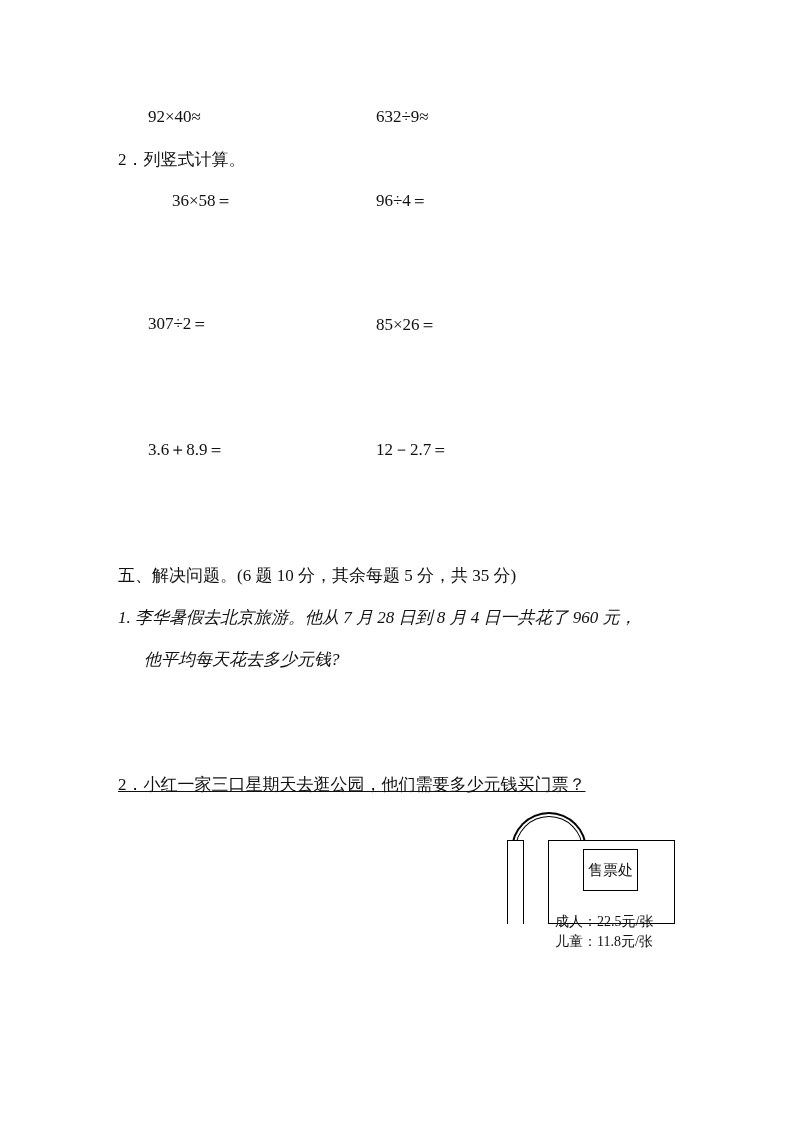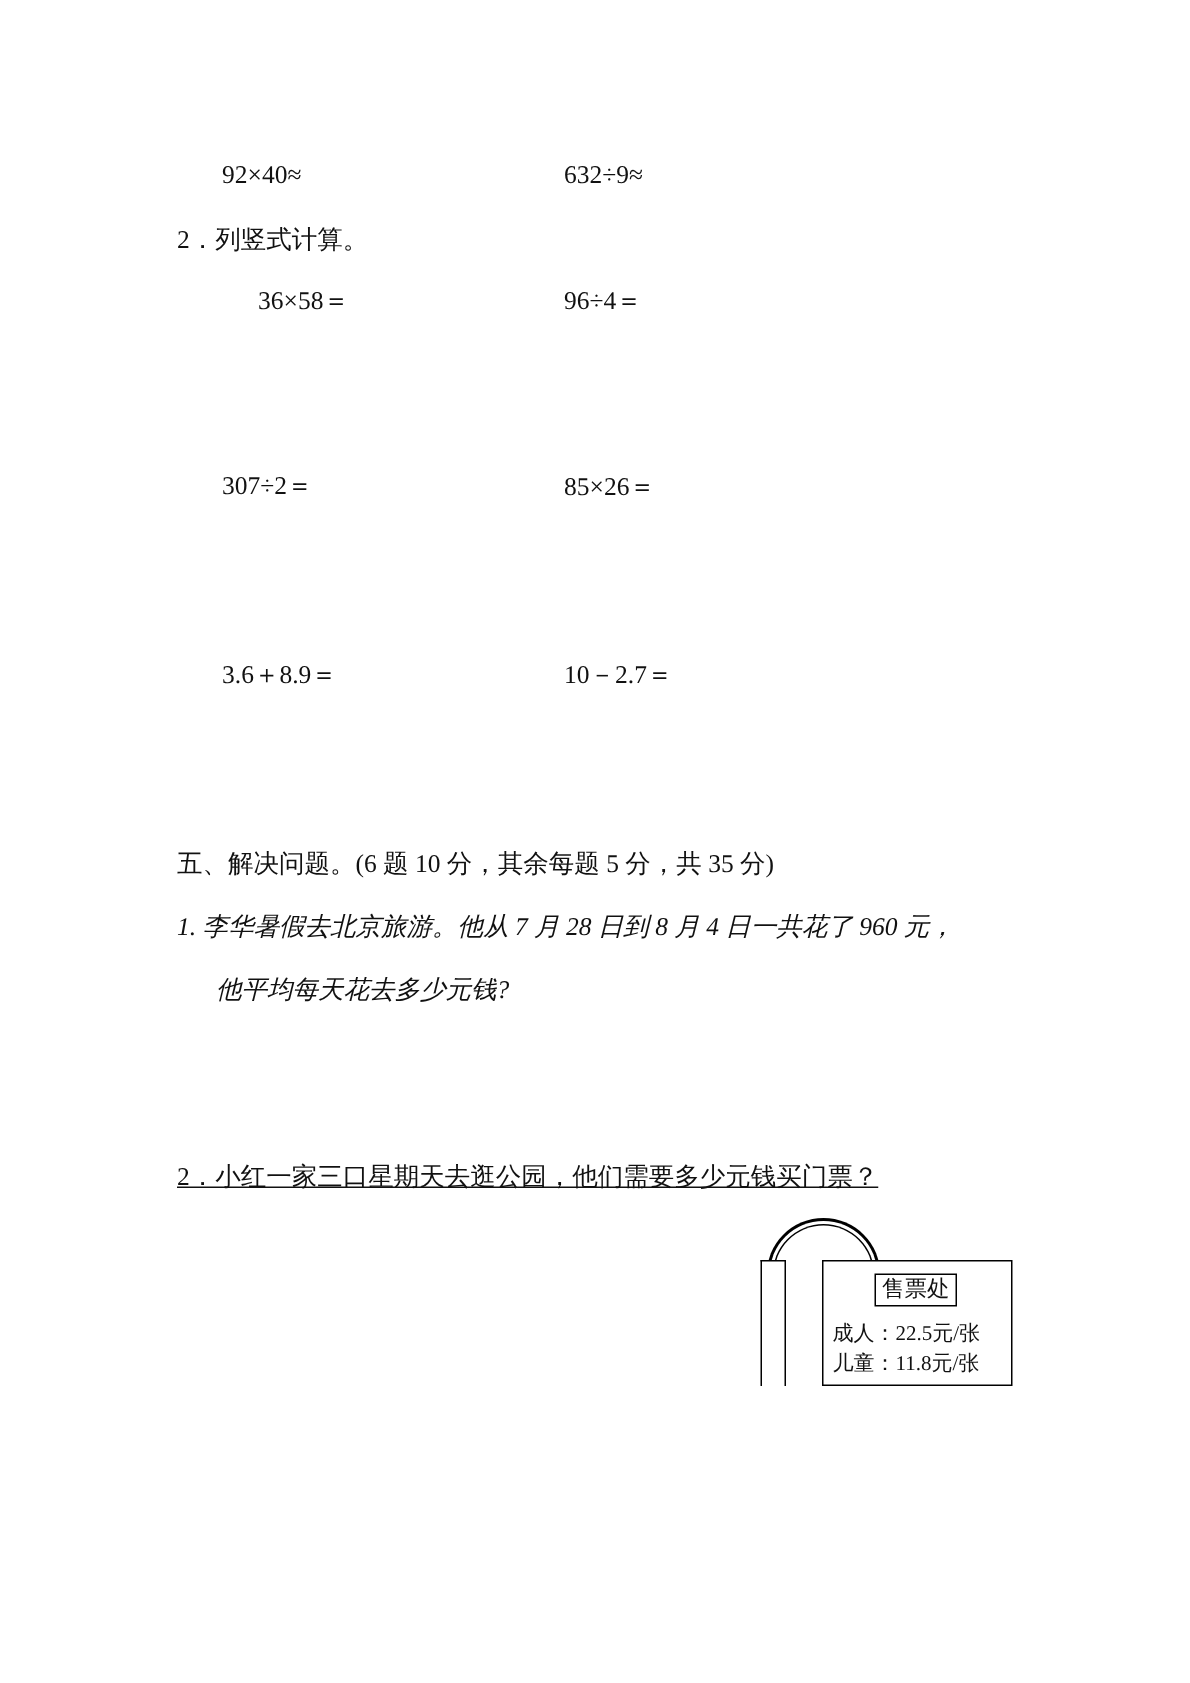--- a/index.html
+++ b/index.html
@@ -8,41 +8,41 @@
   .t { position: absolute; font-size: 17px; line-height: 20px; white-space: nowrap; }
   .booth { position: absolute; left: 505px; top: 812px; width: 170px; height: 112px; }
   .arch-outer { position: absolute; left: 6px; top: 0; width: 76px; height: 56px;
                 border: 2px solid #000; border-bottom: none; border-radius: 38px 38px 0 0; box-sizing: border-box; }
   .arch-inner { position: absolute; left: 10px; top: 4px; width: 68px; height: 52px;
                 border: 1.5px solid #000; border-bottom: none; border-radius: 34px 34px 0 0; box-sizing: border-box; }
   .pillar { position: absolute; left: 2px; top: 28px; width: 17px; height: 84px;
             border: 1.5px solid #000; border-bottom: none; box-sizing: border-box; background: #fff; }
   .board { position: absolute; left: 43px; top: 28px; width: 127px; height: 84px;
            border: 1.5px solid #000; box-sizing: border-box; background: #fff; }
-  .board-title { position: absolute; left: 34px; top: 8px; padding: 1px 4px;
+  .board-title { position: absolute; left: 34px; top: 8px; padding: 11px 4px;
                  border: 1.5px solid #000; font-size: 15px; line-height: 18px; white-space: nowrap; }
-  .board-line { position: absolute; left: 6px; font-size: 14px; line-height: 18px; white-space: nowrap; }
+  .board-line { position: absolute; left: 6px; font-size: 14px; line-height: 18px; white-space: nowrap; margin-top: 32px; }
 </style>
 </head>
 <body>
 
 <div>
   <div class="t" style="left:148px; top:107px;">92×40≈</div>
   <div class="t" style="left:376px; top:107px;">632÷9≈</div>
 </div>
 
 <div class="t" style="left:118px; top:150px;">2．列竖式计算。</div>
 
 <div>
   <div class="t" style="left:148px; top:191px;margin-left:24px;">36×58＝</div>
   <div class="t" style="left:376px; top:191px;">96÷4＝</div>
   <div class="t" style="left:148px; top:314px;">307÷2＝</div>
   <div class="t" style="left:376px; top:315px;">85×26＝</div>
   <div class="t" style="left:148px; top:440px;">3.6＋8.9＝</div>
-  <div class="t" style="left:376px; top:440px;">10－2.7＝</div>
+  <div class="t" style="left:376px; top:440px;">12－2.7＝</div>
 </div>
 
 <div class="t" style="left:118px; top:566px;">五、解决问题。(6 题 10 分，其余每题 5 分，共 35 分)</div>
 
 <div>
   <div class="t" style="left:118px; top:608px;font-style:italic;">1. 李华暑假去北京旅游。他从 7 月 28 日到 8 月 4 日一共花了 960 元，</div>
   <div class="t" style="left:144px; top:650px;font-style:italic;">他平均每天花去多少元钱?</div>
 </div>
 
 <div class="t" style="left:118px; top:775px;text-decoration:underline;">2．小红一家三口星期天去逛公园，他们需要多少元钱买门票？</div>

